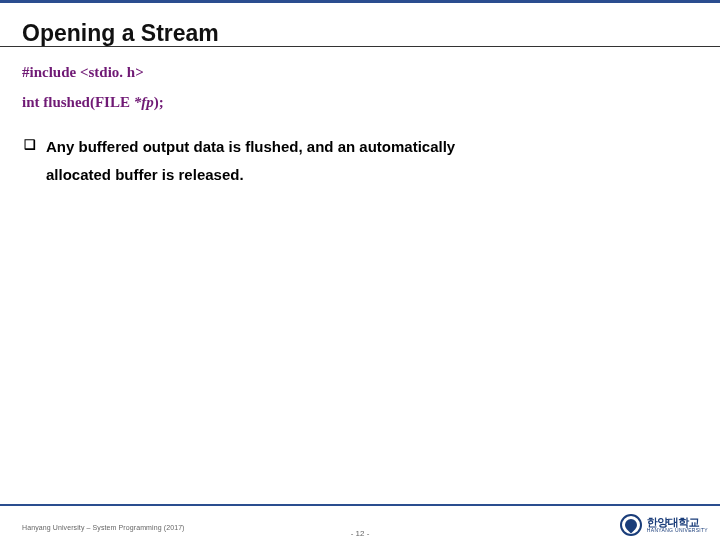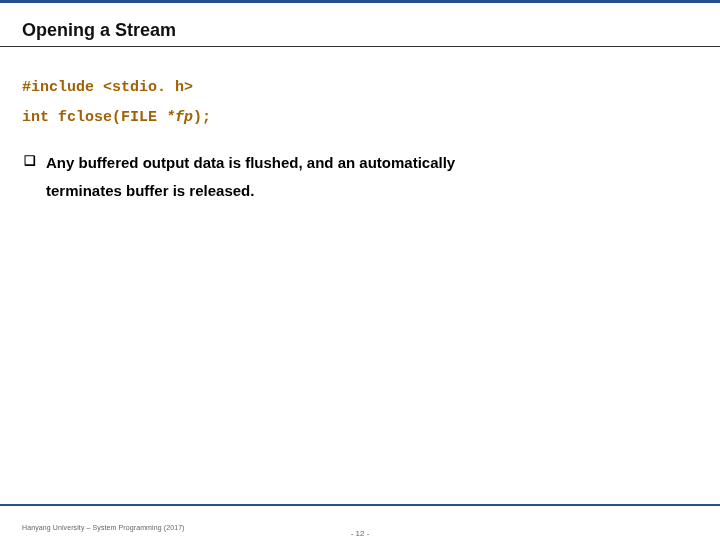--- a/index.html
+++ b/index.html
@@ -1,21 +1,21 @@
 <!DOCTYPE html>
 <html><head>
 <meta charset="utf-8">
 <style>
   * { margin: 0; padding: 0; box-sizing: border-box; }
   html, body { width: 720px; height: 540px; font-family: Arial, Helvetica, sans-serif; background: #fff; overflow: hidden; }
   .slide { width: 720px; height: 540px; position: relative; padding: 14px 22px 0 22px; }
   .top-rule { position: absolute; left: 0; right: 0; top: 0; height: 3px; background: #2a4d8f; }
-  .title { font-size: 18px; font-weight: bold; color: #111; padding: 6px 0 10px 0; }
+  .title { font-size: 23px; font-weight: bold; color: #111; padding: 6px 0 10px 0; }
   .title-underline { position: absolute; left: 0; right: 0; top: 46px; height: 1px; background: #333; }
-  .code-block { margin-top: 22px; font-family: Liberation Mono, monospace; font-size: 15px; color: #a16207; line-height: 2.0; }
+  .code-block { font-family: Liberation Serif, serif; font-size: 15px; color: #701a75; line-height: 2.0; }
   .code-block .kw { font-weight: bold; }
   .code-block .param-it { font-style: italic; font-weight: bold; }
   .bullets { margin-top: 18px; font-size: 15px; color: #000; font-weight: bold; line-height: 1.6; }
   .bullets li { list-style: none; position: relative; padding-left: 24px; margin-bottom: 6px; }
   .bullets li::before { content: "❑"; position: absolute; left: 2px; top: 0; font-size: 13px; color: #000; }
   .bullets .cont { padding-left: 24px; margin-top: -2px; margin-bottom: 8px; }
   .footer { position: absolute; left: 0; right: 0; bottom: 0; height: 36px; }
   .footer-rule { position: absolute; left: 0; right: 0; top: 0; height: 2px; background: #2a4d8f; }
   .footer-left { position: absolute; left: 22px; bottom: 9px; font-size: 7px; color: #666; letter-spacing: 0.1px; }
   .footer-center { position: absolute; left: 50%; transform: translateX(-50%); bottom: 2px; font-size: 8px; color: #666; }
@@ -32,30 +32,37 @@
 <div class="slide">
   <div class="top-rule"></div>
 
   <div class="title">Opening a Stream</div>
   <div class="title-underline"></div>
 
   <div class="code-block">
     <div><span class="kw">#include &lt;stdio. h&gt;</span></div>
     <div>
       <span class="kw">int</span>
-      <span class="kw">fclose(FILE</span>
+      <span class="kw">flushed(FILE</span>
       <span class="param-it">*fp</span><span class="kw">);</span>
     </div>
   </div>
 
   <ul class="bullets">
     <li>
       <span>Any buffered output data is flushed, and an automatically</span>
     </li>
-    <div class="cont">terminates buffer is released.</div>
+    <div class="cont">allocated buffer is released.</div>
   </ul>
 
   <div class="footer">
     <div class="footer-rule"></div>
     <div class="footer-left">Hanyang University – System Programming (2017)</div>
     <div class="footer-center">- 12 -</div>
+    <div class="footer-logo">
+      <div class="mark"></div>
+      <div class="txt">
+        <span class="kr">한양대학교</span>
+        <span class="en">HANYANG UNIVERSITY</span>
+      </div>
+    </div>
   </div>
 </div>
 
 </body></html>

